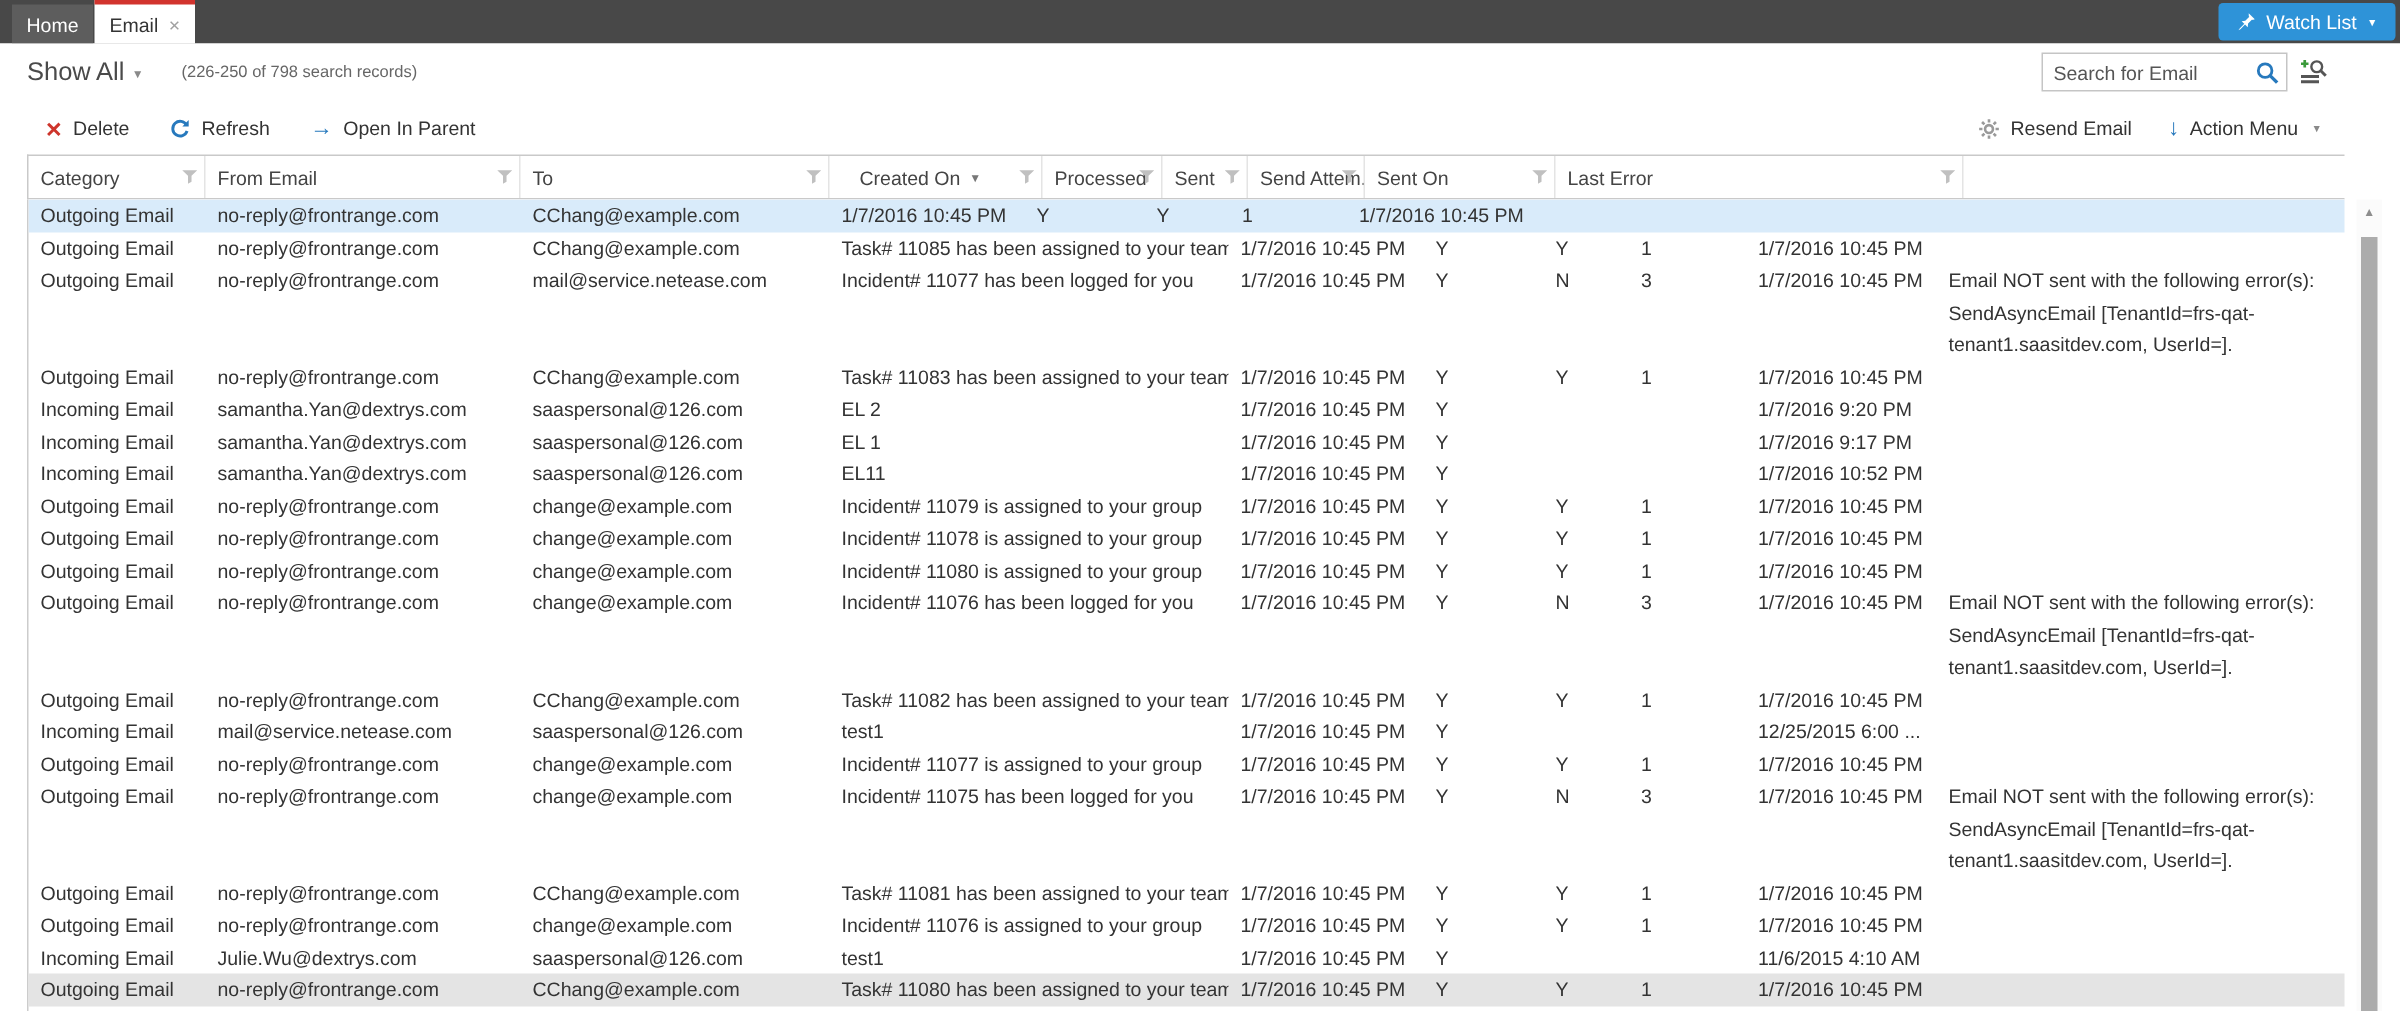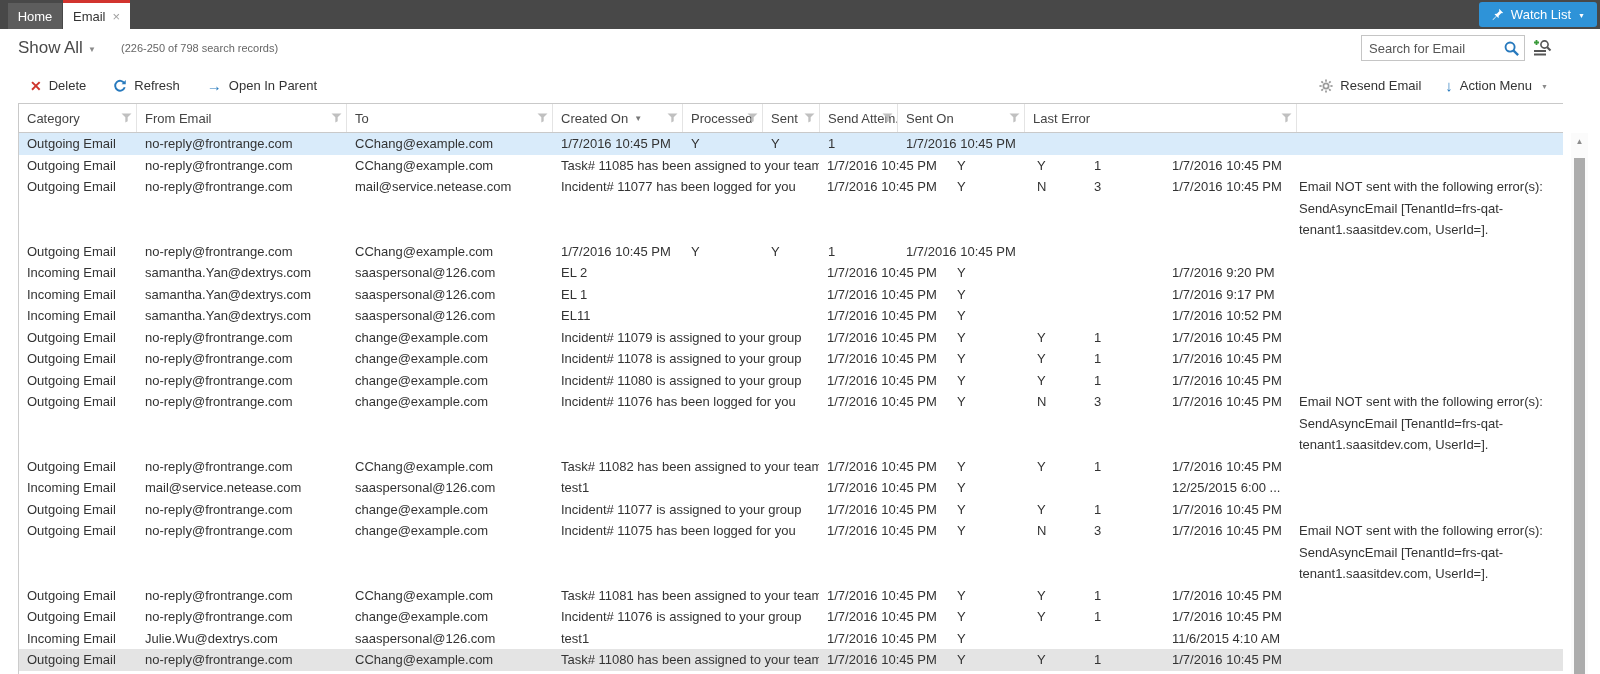--- a/index.html
+++ b/index.html
@@ -173,21 +173,21 @@
         <span class="funnel"><svg width="11" height="10" viewBox="0 0 12 11">
             <path d="M0.5 0.5 H11.5 L7.3 4.6 V9 L4.7 10.5 V4.6 Z" fill="#c0c0c0"></path>
           </svg></span>
       </div>
       <div class="th" style="width: 206px;">
         <span class="th-label">To</span>
         <span class="funnel"><svg width="11" height="10" viewBox="0 0 12 11">
             <path d="M0.5 0.5 H11.5 L7.3 4.6 V9 L4.7 10.5 V4.6 Z" fill="#c0c0c0"></path>
           </svg></span>
       </div>
-      <div class="th" style="width: 130px;">
+      <div class="th" style="width: 130px; margin-left: 12px;">
         <span class="th-label">Created On</span>
         <span class="sort-caret">▼</span>
         <span class="funnel"><svg width="11" height="10" viewBox="0 0 12 11">
             <path d="M0.5 0.5 H11.5 L7.3 4.6 V9 L4.7 10.5 V4.6 Z" fill="#c0c0c0"></path>
           </svg></span>
       </div>
       <div class="th" style="width: 80px;">
         <span class="th-label">Processed</span>
         <span class="funnel"><svg width="11" height="10" viewBox="0 0 12 11">
             <path d="M0.5 0.5 H11.5 L7.3 4.6 V9 L4.7 10.5 V4.6 Z" fill="#c0c0c0"></path>
@@ -252,20 +252,21 @@
         <div class="cell cell-processed" style="width: 80px;">Y</div>
         <div class="cell cell-sent" style="width: 57px;">N</div>
         <div class="cell cell-attempts" style="width: 78px;">3</div>
         <div class="cell cell-sent_on" style="width: 127px;">1/7/2016 10:45 PM</div>
         <div class="cell cell-last_error" style="width: 272px;">Email NOT sent with the following error(s): SendAsyncEmail [TenantId=frs-qat-tenant1.saasitdev.com, UserId=].</div>
       </div>
       <div class="row">
         <div class="cell cell-category" style="width: 118px;">Outgoing Email</div>
         <div class="cell cell-from" style="width: 210px;">no-reply@frontrange.com</div>
         <div class="cell cell-to" style="width: 206px;">CChang@example.com</div>
+        <div class="cell cell-subject" style="width: 266px;">Task# 11083 has been assigned to your team</div>
         <div class="cell cell-created_on" style="width: 130px;">1/7/2016 10:45 PM</div>
         <div class="cell cell-processed" style="width: 80px;">Y</div>
         <div class="cell cell-sent" style="width: 57px;">Y</div>
         <div class="cell cell-attempts" style="width: 78px;">1</div>
         <div class="cell cell-sent_on" style="width: 127px;">1/7/2016 10:45 PM</div>
         <div class="cell cell-last_error" style="width: 272px;"></div>
       </div>
       <div class="row">
         <div class="cell cell-category" style="width: 118px;">Incoming Email</div>
         <div class="cell cell-from" style="width: 210px;">samantha.Yan@dextrys.com</div>

